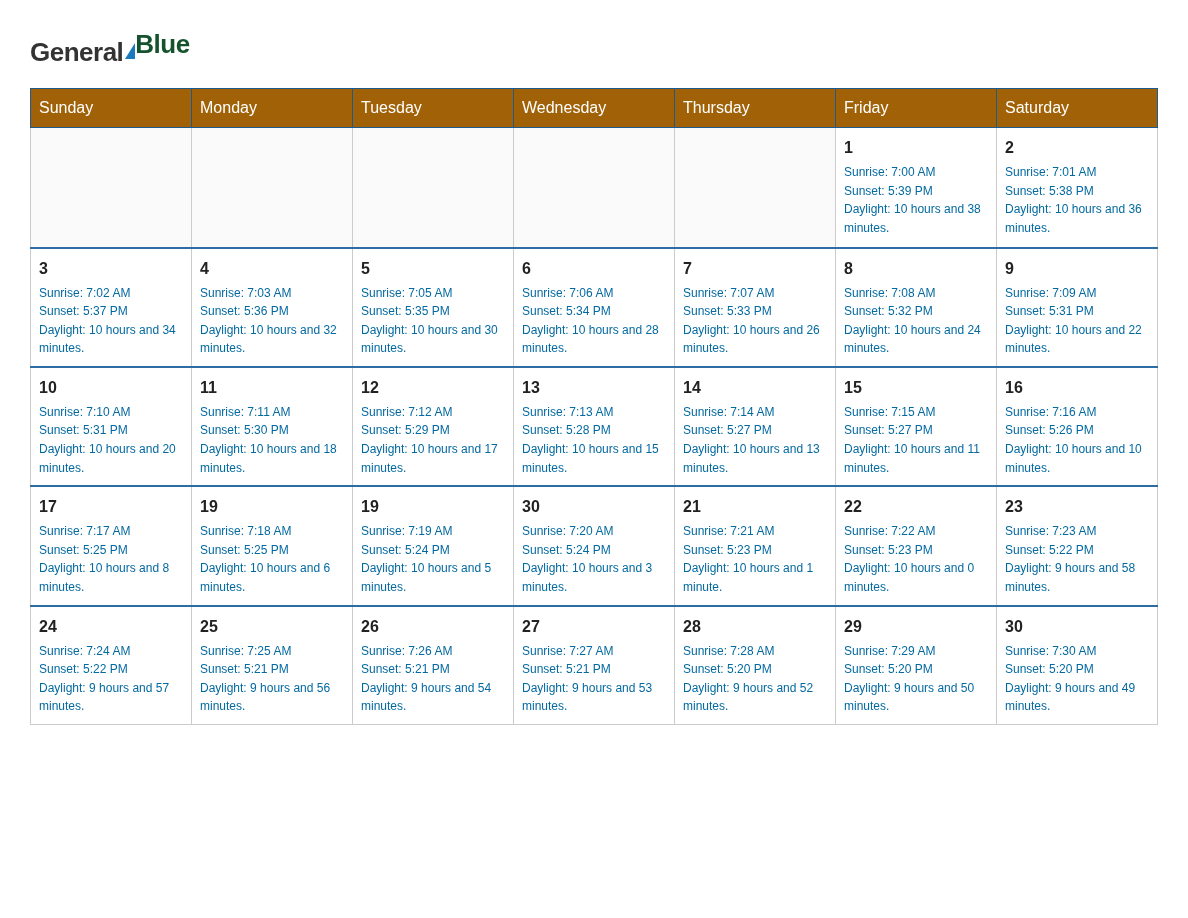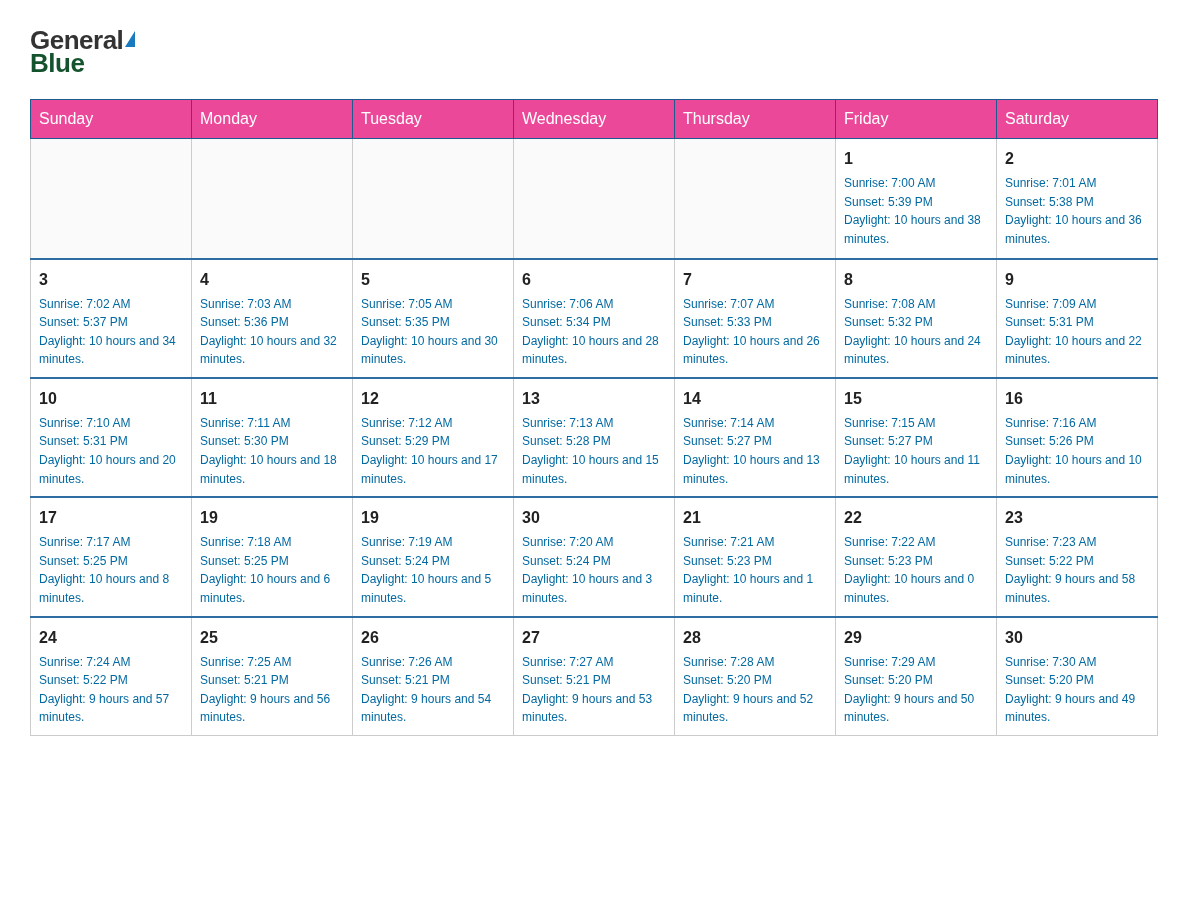--- a/index.html
+++ b/index.html
@@ -11,23 +11,23 @@
       min-height: 918px;
     }
     .header {
       display: flex;
       justify-content: space-between;
       align-items: flex-start;
       margin-bottom: 20px;
     }
     .logo {
       display: flex;
-      flex-direction: column;
       align-items: flex-start;
       padding-top: 5px;
+      margin-top: 12px;
     }
     .logo-general {
       font-size: 26px;
       font-weight: bold;
       color: #333;
       letter-spacing: -0.5px;
     }
     .logo-blue {
       font-size: 26px;
       font-weight: bold;
@@ -59,21 +59,21 @@
       font-size: 22px;
       color: #555;
       margin-top: 4px;
     }
     .calendar {
       width: 100%;
       border-collapse: collapse;
       border: 1px solid #ccc;
     }
     .calendar th {
-      background-color: #ec4899;
+      background-color: #a16207;
       color: #fff;
       font-size: 16px;
       font-weight: normal;
       padding: 10px 8px;
       text-align: left;
       border: 1px solid #1e5a8e;
     }
     .calendar td {
       vertical-align: top;
       padding: 8px 8px;

